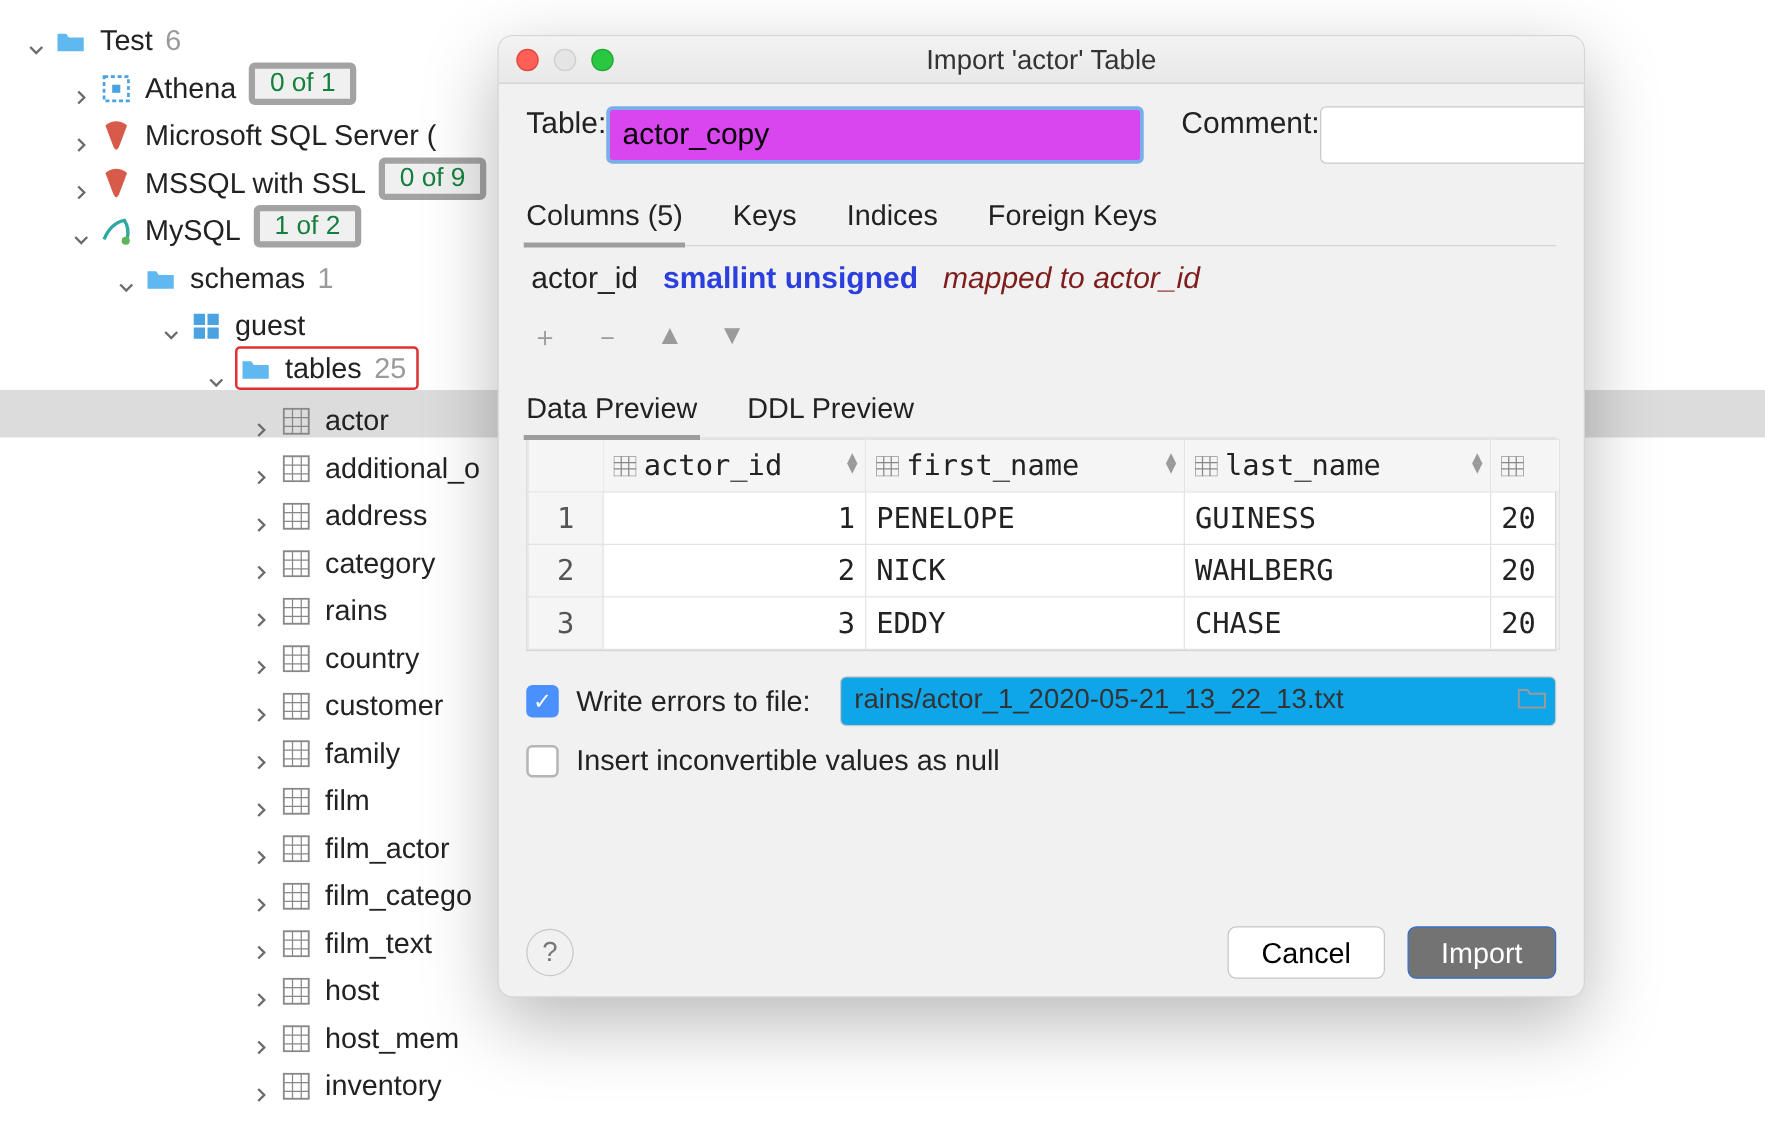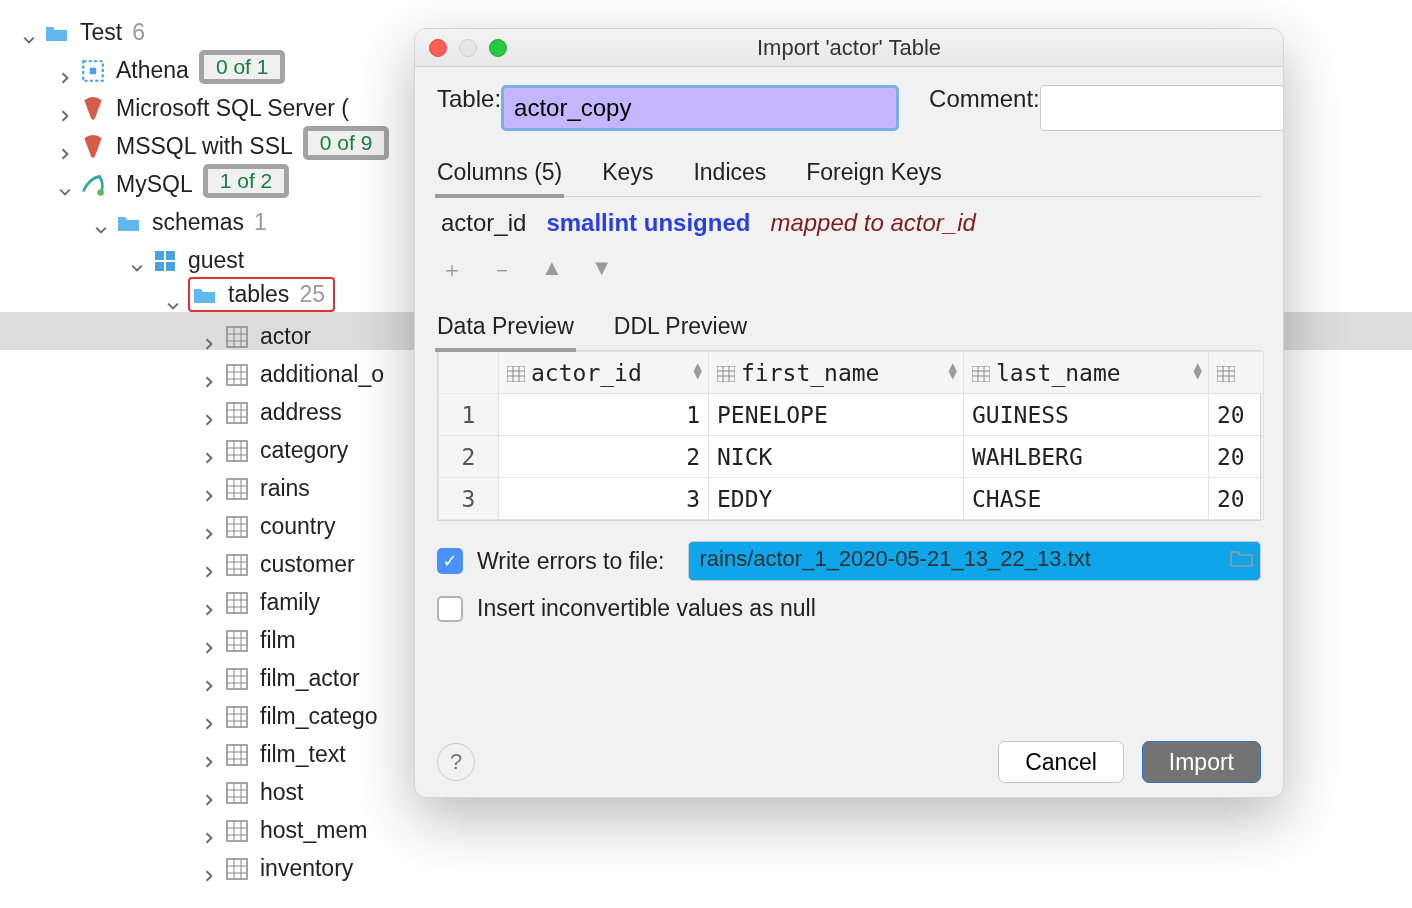--- a/index.html
+++ b/index.html
@@ -20,33 +20,33 @@
   .lv1 { padding-left: 56px; }
   .lv2 { padding-left: 92px; }
   .lv3 { padding-left: 128px; }
   .lv4 { padding-left: 164px; }
   .lv5 { padding-left: 200px; }
   
   .ico-folder svg, .ico-folder-open svg { width:24px; height:20px; }
   .ico-schema svg { width:22px; height:22px; }
   .ico-table svg { width:22px; height:22px; }
   
-  .dialog { position: absolute; left: 414px; top: 28px; width: 870px; height: 770px; background: #f1f1f1; border-radius: 12px; box-shadow: 0 20px 60px rgba(0,0,0,0.28); border: 1px solid #d5d5d5; overflow: hidden; }
+  .dialog { position: absolute; left: 398px; top: 28px; width: 870px; height: 770px; background: #f1f1f1; border-radius: 12px; box-shadow: 0 20px 60px rgba(0,0,0,0.28); border: 1px solid #d5d5d5; overflow: hidden; }
   .titlebar { height: 38px; display: flex; align-items: center; position: relative; background: linear-gradient(#f3f3f3,#e8e8e8); border-bottom: 1px solid #d0d0d0; }
   .traffic { position: absolute; left: 14px; top: 10px; display: flex; gap: 12px; }
   .tl { width: 18px; height: 18px; border-radius: 50%; }
   .tl.red { background: #ff5f57; border:1px solid #e1463d; }
   .tl.yel { background: #e5e5e5; border:1px solid #cfcfcf; }
   .tl.grn { background: #28c840; border:1px solid #1fa833; }
   .titletxt { margin: 0 auto; font-size: 22px; color: #333; }
   .dlg-body { padding: 18px 22px 0 22px; }
   .form-row { display: flex; gap: 30px; align-items: flex-start; }
   .form-col { display:flex; flex-direction:row; }
   .form-col label { font-size: 24px; margin-bottom: 10px; }
-  .tinput { border: 3px solid #7aaee8; border-radius: 5px; background: #c4b5fd; height: 46px; padding: 4px 10px; font-size: 24px; outline: none; width: 398px; }
+  .tinput { border: 3px solid #7aaee8; border-radius: 5px; background: #d946ef; height: 46px; padding: 4px 10px; font-size: 24px; outline: none; width: 430px; }
   .cinput { border: 1px solid #c9c9c9; border-radius: 5px; background:#fff; height:46px; width:320px; position:relative; }
   .cinput .exp { position:absolute; right:10px; top:12px; color:#9a9a9a; }
   .speech { width:46px; height:46px; border:1px solid #c9c9c9; border-radius:5px; background:#fff; display:inline-flex; align-items:center; justify-content:center; margin-left:8px; }
   
   .tabs { display:flex; gap:40px; margin-top:28px; font-size:23px; color:#222; border-bottom:1px solid #d5d5d5; }
   .tab { padding-bottom:10px; cursor:pointer; }
   .tab.active { color:#222; position:relative; }
   .tab.active::after { content:""; position:absolute; left:-2px; right:-2px; bottom:-2px; height:4px; background:#9d9d9d; }
   
   .col-detail { font-size:24px; padding:12px 4px; display:flex; gap:20px; align-items:baseline; }

